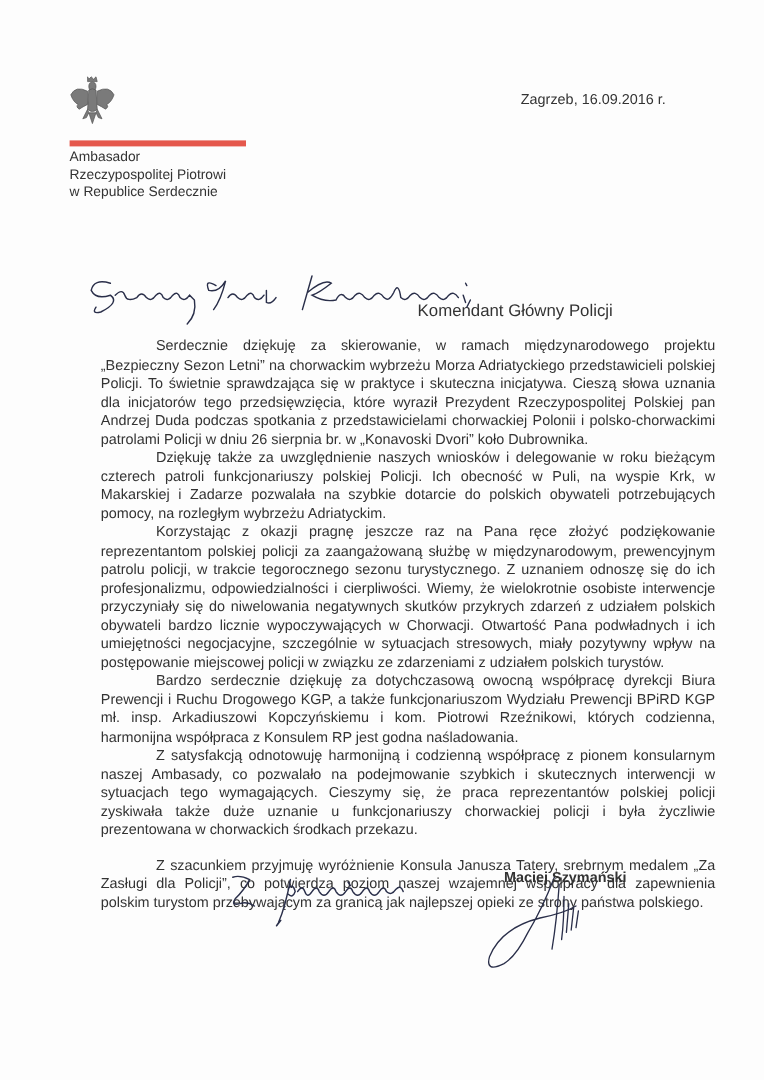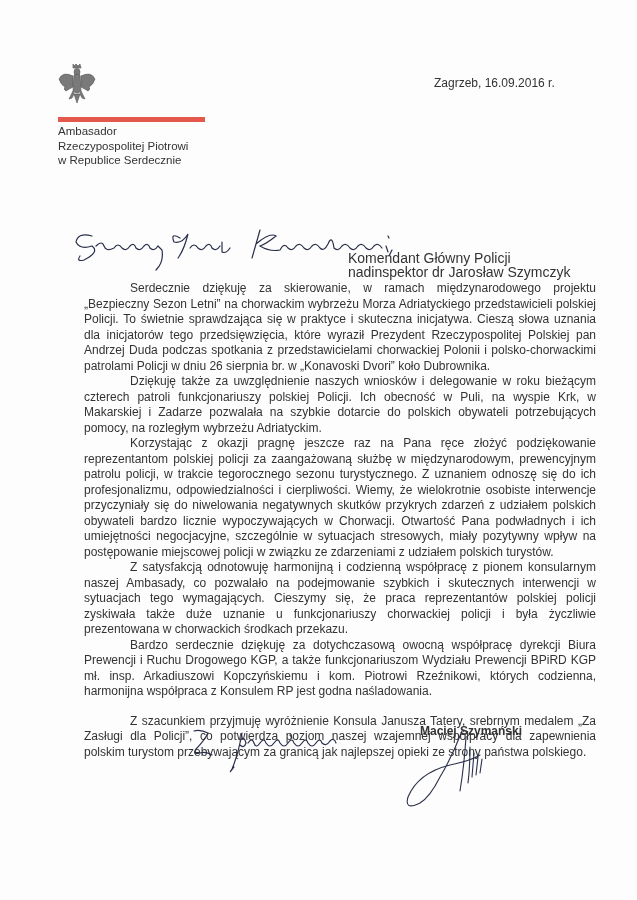--- a/index.html
+++ b/index.html
@@ -44,40 +44,39 @@
   <div class="sender">
     <div>Ambasador</div>
     <div>Rzeczypospolitej Piotrowi</div>
     <div>w Republice Serdecznie</div>
   </div>
 
   <div class="place-date">Zagrzeb, 16.09.2016 r.</div>
 
   <div class="recipient">
     <div>Komendant Główny Policji</div>
-    <div>nadinspektor dr Jarosław Szymczyk</div>
   </div>
 
   <svg class="salutation" viewBox="0 0 360 50">
     <g fill="none" stroke="#2a2f4a" stroke-width="1.2" stroke-linecap="round">
       <path d="M22 14 Q8 10 6 20 Q10 28 22 24 Q30 30 14 38 Q6 40 10 34"></path>
       <path d="M26 24 Q32 18 34 24 Q36 30 44 26 Q48 20 52 26 Q56 30 60 24 Q64 20 66 26 Q70 30 74 24 Q78 20 80 26 Q84 30 88 24 L92 28 Q94 40 86 48"></path>
       <path d="M110 16 Q100 10 104 20 Q112 22 118 12 Q114 28 108 36"></path>
       <path d="M120 26 Q124 20 128 26 Q132 30 136 24 Q140 20 142 26 Q146 30 150 24 M152 20 L152 30 Q156 32 160 26"></path>
       <path d="M190 8 Q186 22 182 36 M186 22 Q200 10 206 14 Q196 22 190 24 Q200 30 210 28 Q214 20 218 26 Q222 30 226 24 Q230 20 234 26 Q238 30 242 24 Q246 20 250 26 Q254 30 258 22 Q262 12 264 26 Q268 30 272 24 Q276 20 280 26 Q284 30 288 24 Q292 20 296 26 Q300 30 304 24 Q308 20 312 26"></path>
       <path d="M316 24 L318 30 M318 14 L319 16 M322 28 L319 34"></path>
     </g>
   </svg>
 
   <div class="body-text">
     <p>Serdecznie dziękuję za skierowanie, w ramach międzynarodowego projektu „Bezpieczny Sezon Letni” na chorwackim wybrzeżu Morza Adriatyckiego przedstawicieli polskiej Policji. To świetnie sprawdzająca się w praktyce i skuteczna inicjatywa. Cieszą słowa uznania dla inicjatorów tego przedsięwzięcia, które wyraził Prezydent Rzeczypospolitej Polskiej pan Andrzej Duda podczas spotkania z przedstawicielami chorwackiej Polonii i polsko-chorwackimi patrolami Policji w dniu 26 sierpnia br. w „Konavoski Dvori” koło Dubrownika.</p>
     <p>Dziękuję także za uwzględnienie naszych wniosków i delegowanie w roku bieżącym czterech patroli funkcjonariuszy polskiej Policji. Ich obecność w Puli, na wyspie Krk, w Makarskiej i Zadarze pozwalała na szybkie dotarcie do polskich obywateli potrzebujących pomocy, na rozległym wybrzeżu Adriatyckim.</p>
     <p>Korzystając z okazji pragnę jeszcze raz na Pana ręce złożyć podziękowanie reprezentantom polskiej policji za zaangażowaną służbę w międzynarodowym, prewencyjnym patrolu policji, w trakcie tegorocznego sezonu turystycznego. Z uznaniem odnoszę się do ich profesjonalizmu, odpowiedzialności i cierpliwości. Wiemy, że wielokrotnie osobiste interwencje przyczyniały się do niwelowania negatywnych skutków przykrych zdarzeń z udziałem polskich obywateli bardzo licznie wypoczywających w Chorwacji. Otwartość Pana podwładnych i ich umiejętności negocjacyjne, szczególnie w sytuacjach stresowych, miały pozytywny wpływ na postępowanie miejscowej policji w związku ze zdarzeniami z udziałem polskich turystów.</p>
+    <p>Bardzo serdecznie dziękuję za dotychczasową owocną współpracę dyrekcji Biura Prewencji i Ruchu Drogowego KGP, a także funkcjonariuszom Wydziału Prewencji BPiRD KGP mł. insp. Arkadiuszowi Kopczyńskiemu i kom. Piotrowi Rzeźnikowi, których codzienna, harmonijna współpraca z Konsulem RP jest godna naśladowania.</p>
     <p>Z satysfakcją odnotowuję harmonijną i codzienną współpracę z pionem konsularnym naszej Ambasady, co pozwalało na podejmowanie szybkich i skutecznych interwencji w sytuacjach tego wymagających. Cieszymy się, że praca reprezentantów polskiej policji zyskiwała także duże uznanie u funkcjonariuszy chorwackiej policji i była życzliwie prezentowana w chorwackich środkach przekazu.</p>
-    <p>Bardzo serdecznie dziękuję za dotychczasową owocną współpracę dyrekcji Biura Prewencji i Ruchu Drogowego KGP, a także funkcjonariuszom Wydziału Prewencji BPiRD KGP mł. insp. Arkadiuszowi Kopczyńskiemu i kom. Piotrowi Rzeźnikowi, których codzienna, harmonijna współpraca z Konsulem RP jest godna naśladowania.</p>
     <p class="gap">Z szacunkiem przyjmuję wyróżnienie Konsula Janusza Tatery, srebrnym medalem „Za Zasługi dla Policji”, co potwierdza poziom naszej wzajemnej współpracy dla zapewnienia polskim turystom przebywającym za granicą jak najlepszej opieki ze strony państwa polskiego.</p>
   </div>
 
   <svg class="closing" viewBox="0 0 200 60">
     <g fill="none" stroke="#2a2f4a" stroke-width="1.2" stroke-linecap="round">
       <path d="M4 6 Q10 4 18 8 Q14 16 6 24 Q2 30 10 28 Q16 26 22 30"></path>
       <path d="M52 8 Q48 30 42 44 Q38 50 44 42 M50 16 Q54 10 56 18 Q54 24 50 20 M58 18 Q62 12 64 18 Q66 24 70 18 Q74 12 76 18 Q80 24 84 18 Q88 12 90 18 Q94 24 98 18 Q102 12 104 18 Q108 24 112 18 Q116 12 118 18 Q122 24 126 18 Q130 12 132 18 Q136 22 140 16 Q144 12 146 18"></path>
       <path d="M100 10 L102 13"></path>
     </g>
   </svg>

